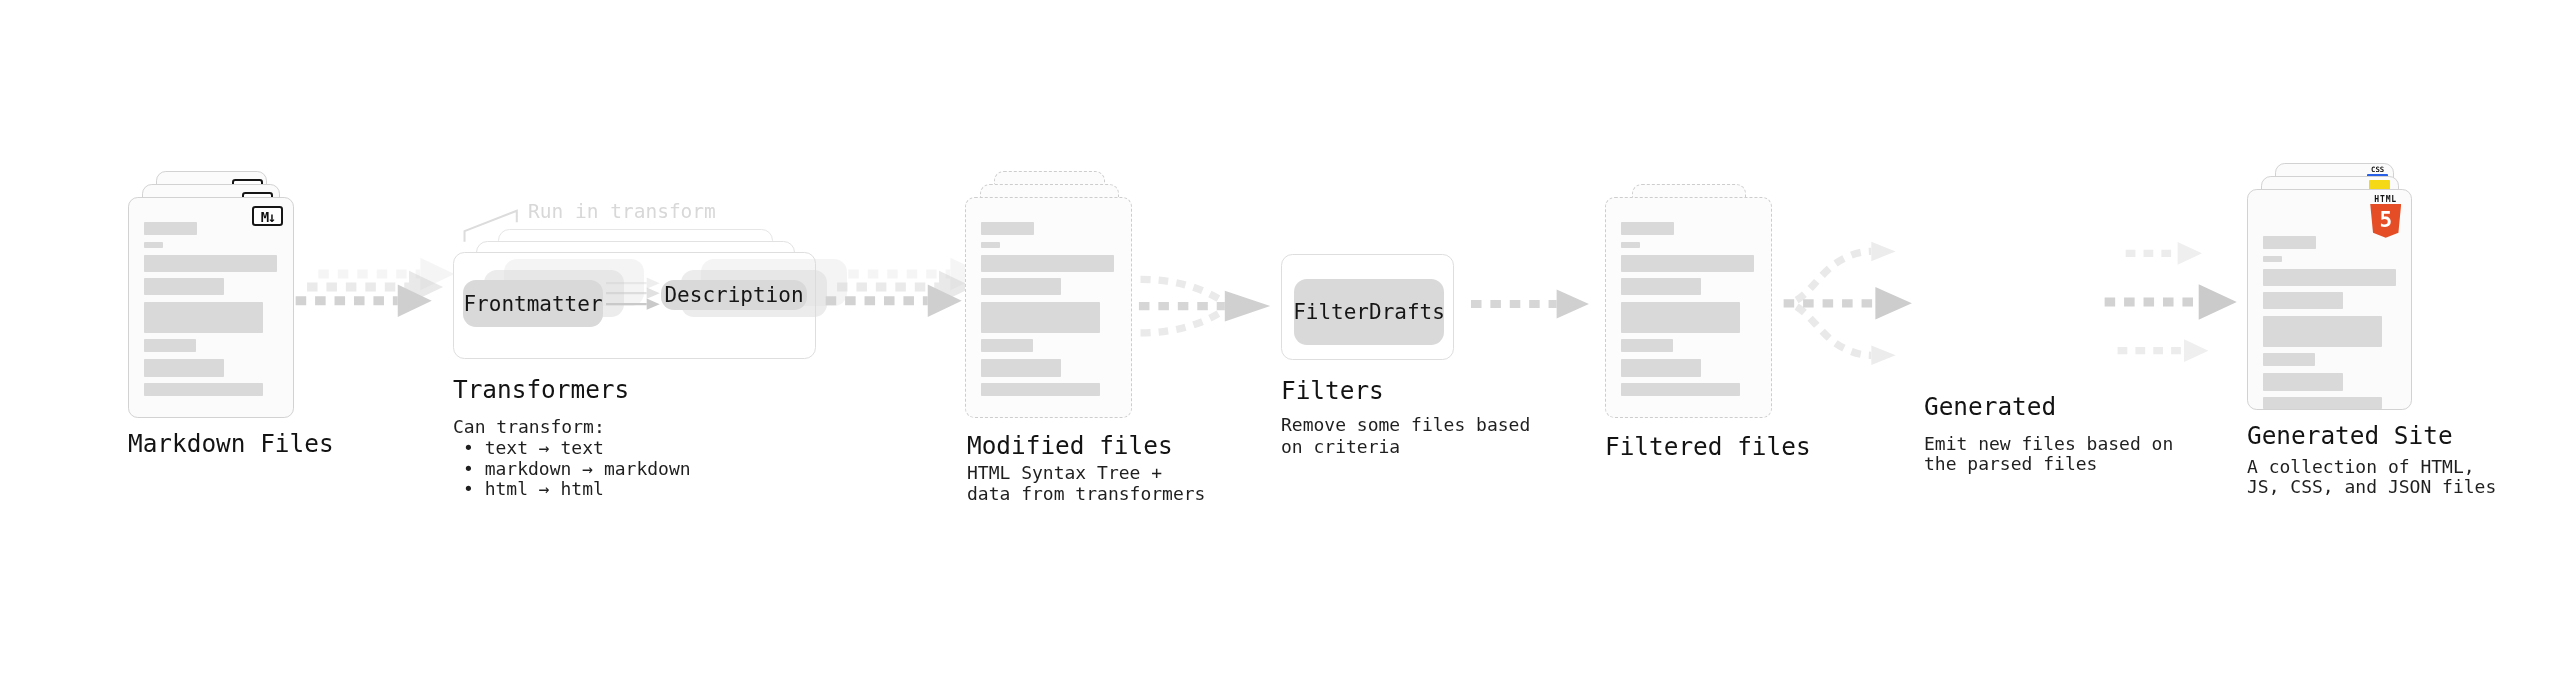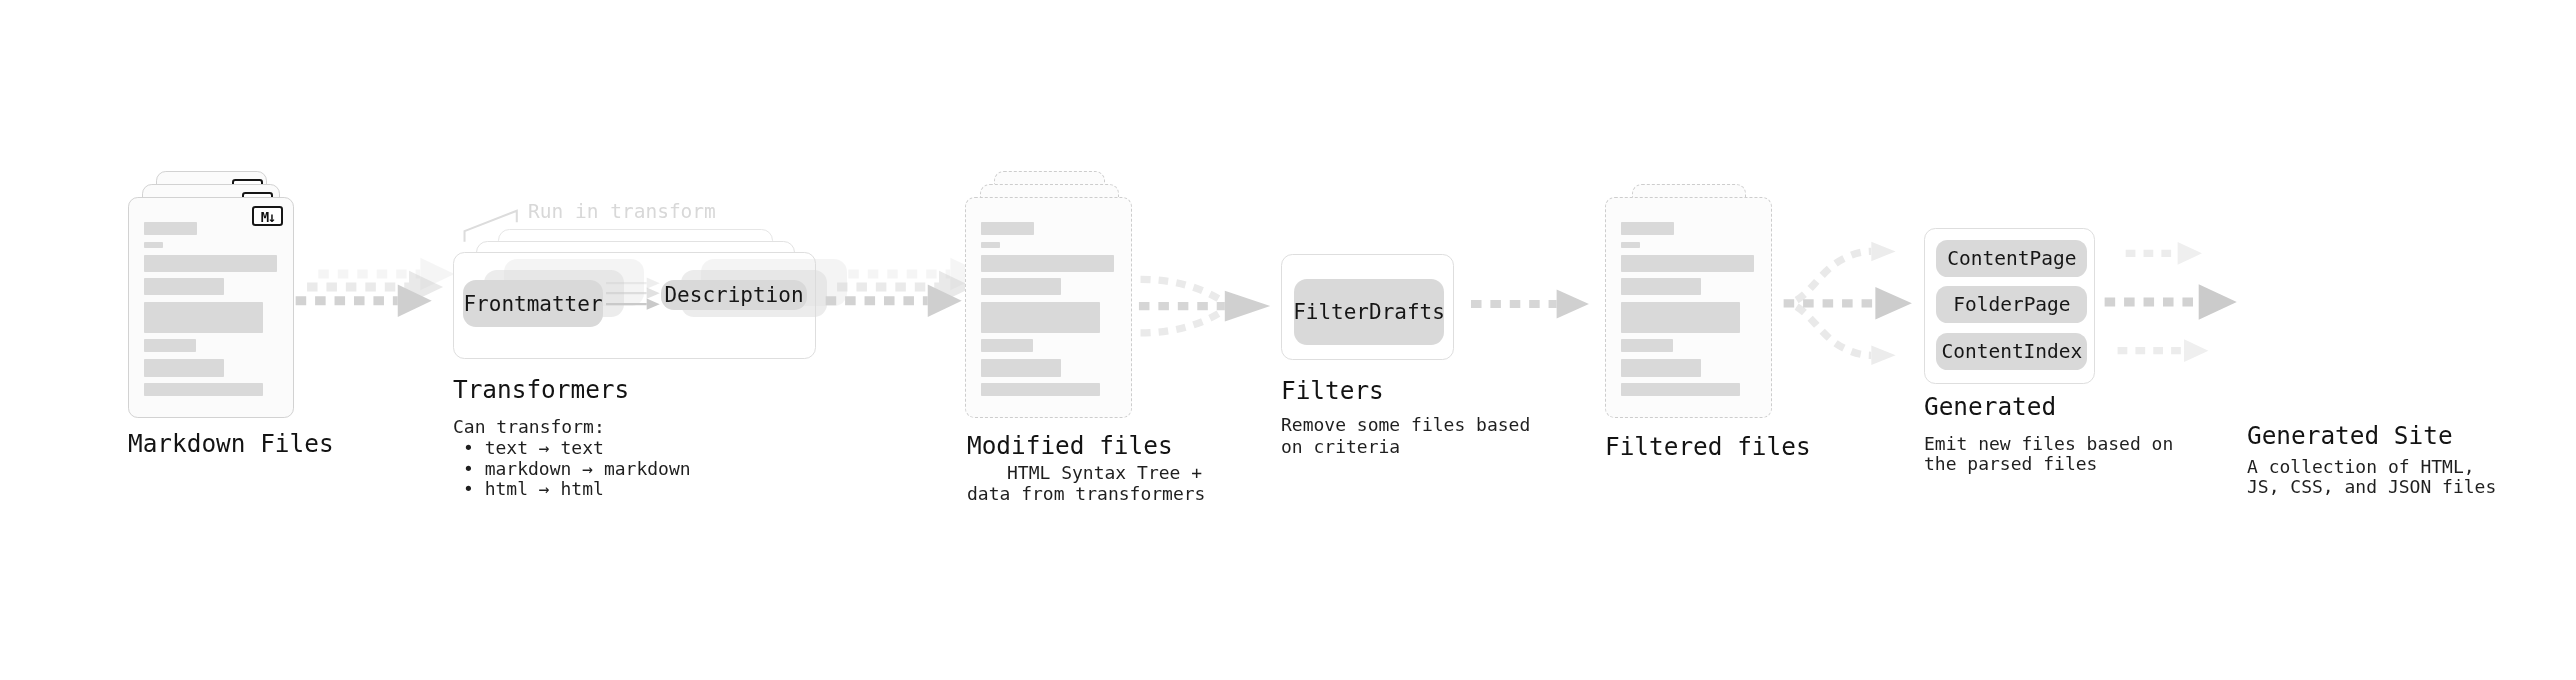--- a/index.html
+++ b/index.html
@@ -147,21 +147,21 @@
           <div class="bar" style="width: 133px; height: 17px;"></div>
           <div class="bar" style="width: 80px; height: 17px;"></div>
           <div class="bar" style="width: 119px; height: 31px;"></div>
           <div class="bar" style="width: 52px; height: 13px;"></div>
           <div class="bar" style="width: 80px; height: 18px;"></div>
           <div class="bar" style="width: 119px; height: 12.2px;"></div>
         </div>
     </div>
   </div>
   <div class="title" style="left:967px;top:431px;">Modified files</div>
-  <div class="sub" style="left:967px;top:462px;margin-left:40px;">HTML Syntax Tree +</div>
+  <div class="sub" style="left:967px;top:462px;">HTML Syntax Tree +</div>
   <div class="sub" style="left:967px;top:483px;">data from transformers</div>
 
   <svg style="left:1134px;top:268px;" width="146" height="77" viewBox="0 0 180 95">
     <path d="M8,14 C50,14 82,24 108,40" stroke="#eaeaea" stroke-width="9" stroke-dasharray="12 10" fill="none"></path>
     <path d="M8,80 C50,80 82,70 108,54" stroke="#eaeaea" stroke-width="9" stroke-dasharray="12 10" fill="none"></path>
     <path d="M6,47 H112" stroke="#d6d6d6" stroke-width="10" stroke-dasharray="13 11" fill="none"></path>
     <polygon points="112,28 112,66 168,47" fill="#d0d0d0"></polygon>
   </svg>
 
   <div class="group-box" style="left:1281px;top:254px;width:173px;height:106px;"></div>
@@ -194,36 +194,58 @@
 
   <svg style="left:1782px;top:240px;" width="138" height="134" viewBox="0 0 170 165">
     <path d="M18,74 C40,60 50,35 78,22 C90,16 100,14 110,14" stroke="#e9e9e9" stroke-width="9" stroke-dasharray="12 10" fill="none"></path>
     <polygon points="110,2 110,26 140,14" fill="#ececec"></polygon>
     <path d="M18,82 C40,96 50,121 78,134 C90,140 100,142 110,142" stroke="#e9e9e9" stroke-width="9" stroke-dasharray="12 10" fill="none"></path>
     <polygon points="110,130 110,154 140,142" fill="#ececec"></polygon>
     <path d="M2,78 H115" stroke="#d4d4d4" stroke-width="10" stroke-dasharray="13 11" fill="none"></path>
     <polygon points="115,58 115,98 160,78" fill="#cdcdcd"></polygon>
   </svg>
 
-  <div class="group-box" style="left:1924px;top:228px;width:171px;height:156px;padding:10.6px 0 0 11.4px;">
-    <div class="epill">ContentPage</div>
-    <div class="epill">FolderPage</div>
-    <div class="epill">ContentIndex</div>
-  </div>
   <div class="title" style="left:1924px;top:392px;">Generated</div>
   <div class="sub" style="left:1924px;top:433px;">Emit new files based on</div>
   <div class="sub" style="left:1924px;top:453px;">the parsed files</div>
 
   <svg style="left:2103px;top:237px;" width="150" height="130" viewBox="0 0 185 160">
     <path d="M28,20 H92" stroke="#ececec" stroke-width="9" stroke-dasharray="12 10" fill="none"></path>
     <polygon points="92,6 92,34 122,20" fill="#efefef"></polygon>
     <path d="M2,80 H118" stroke="#d2d2d2" stroke-width="11" stroke-dasharray="13 11" fill="none"></path>
     <polygon points="118,58 118,102 165,80" fill="#cbcbcb"></polygon>
     <path d="M18,140 H100" stroke="#ececec" stroke-width="9" stroke-dasharray="12 10" fill="none"></path>
     <polygon points="100,126 100,154 130,140" fill="#efefef"></polygon>
   </svg>
 
+  <div class="abs" style="left:2247px;top:163px;width:195px;height:252px;">
+    <div class="doc-card" style="left:28px;top:0;width:119px;height:221px;">
+      <div class="css-icon" style="right:4.9px;top:2.4px;">
+        <div class="css-word">CSS</div>
+        <div class="css-bar"></div>
+      </div>
+    </div>
+    <div class="doc-card" style="left:14px;top:13px;width:138px;height:221px;">
+      <div class="js-icon" style="right:8.1px;top:3.3px;"></div>
+    </div>
+    <div class="doc-card" style="left:0;top:26px;width:165px;height:221px;">
+      <div class="html5-icon" style="right:7.3px;top:4.9px;">
+        <div class="html5-word">HTML</div>
+        <div class="html5-shield">5</div>
+      </div>
+      <div class="bars" style="top:46px;">
+          <div class="bar" style="width: 53px; height: 13px;"></div>
+          <div class="bar" style="width: 19.5px; height: 6.5px;"></div>
+          <div class="bar" style="width: 133px; height: 17px;"></div>
+          <div class="bar" style="width: 80px; height: 17px;"></div>
+          <div class="bar" style="width: 119px; height: 31px;"></div>
+          <div class="bar" style="width: 52px; height: 13px;"></div>
+          <div class="bar" style="width: 80px; height: 18px;"></div>
+          <div class="bar" style="width: 119px; height: 12.2px;"></div>
+        </div>
+    </div>
+  </div>
   <div class="title" style="left:2247px;top:421px;">Generated Site</div>
   <div class="sub" style="left:2247px;top:456px;">A collection of HTML,</div>
   <div class="sub" style="left:2247px;top:476px;">JS, CSS, and JSON files</div>
 
 </div>
 
 
 </body></html>

